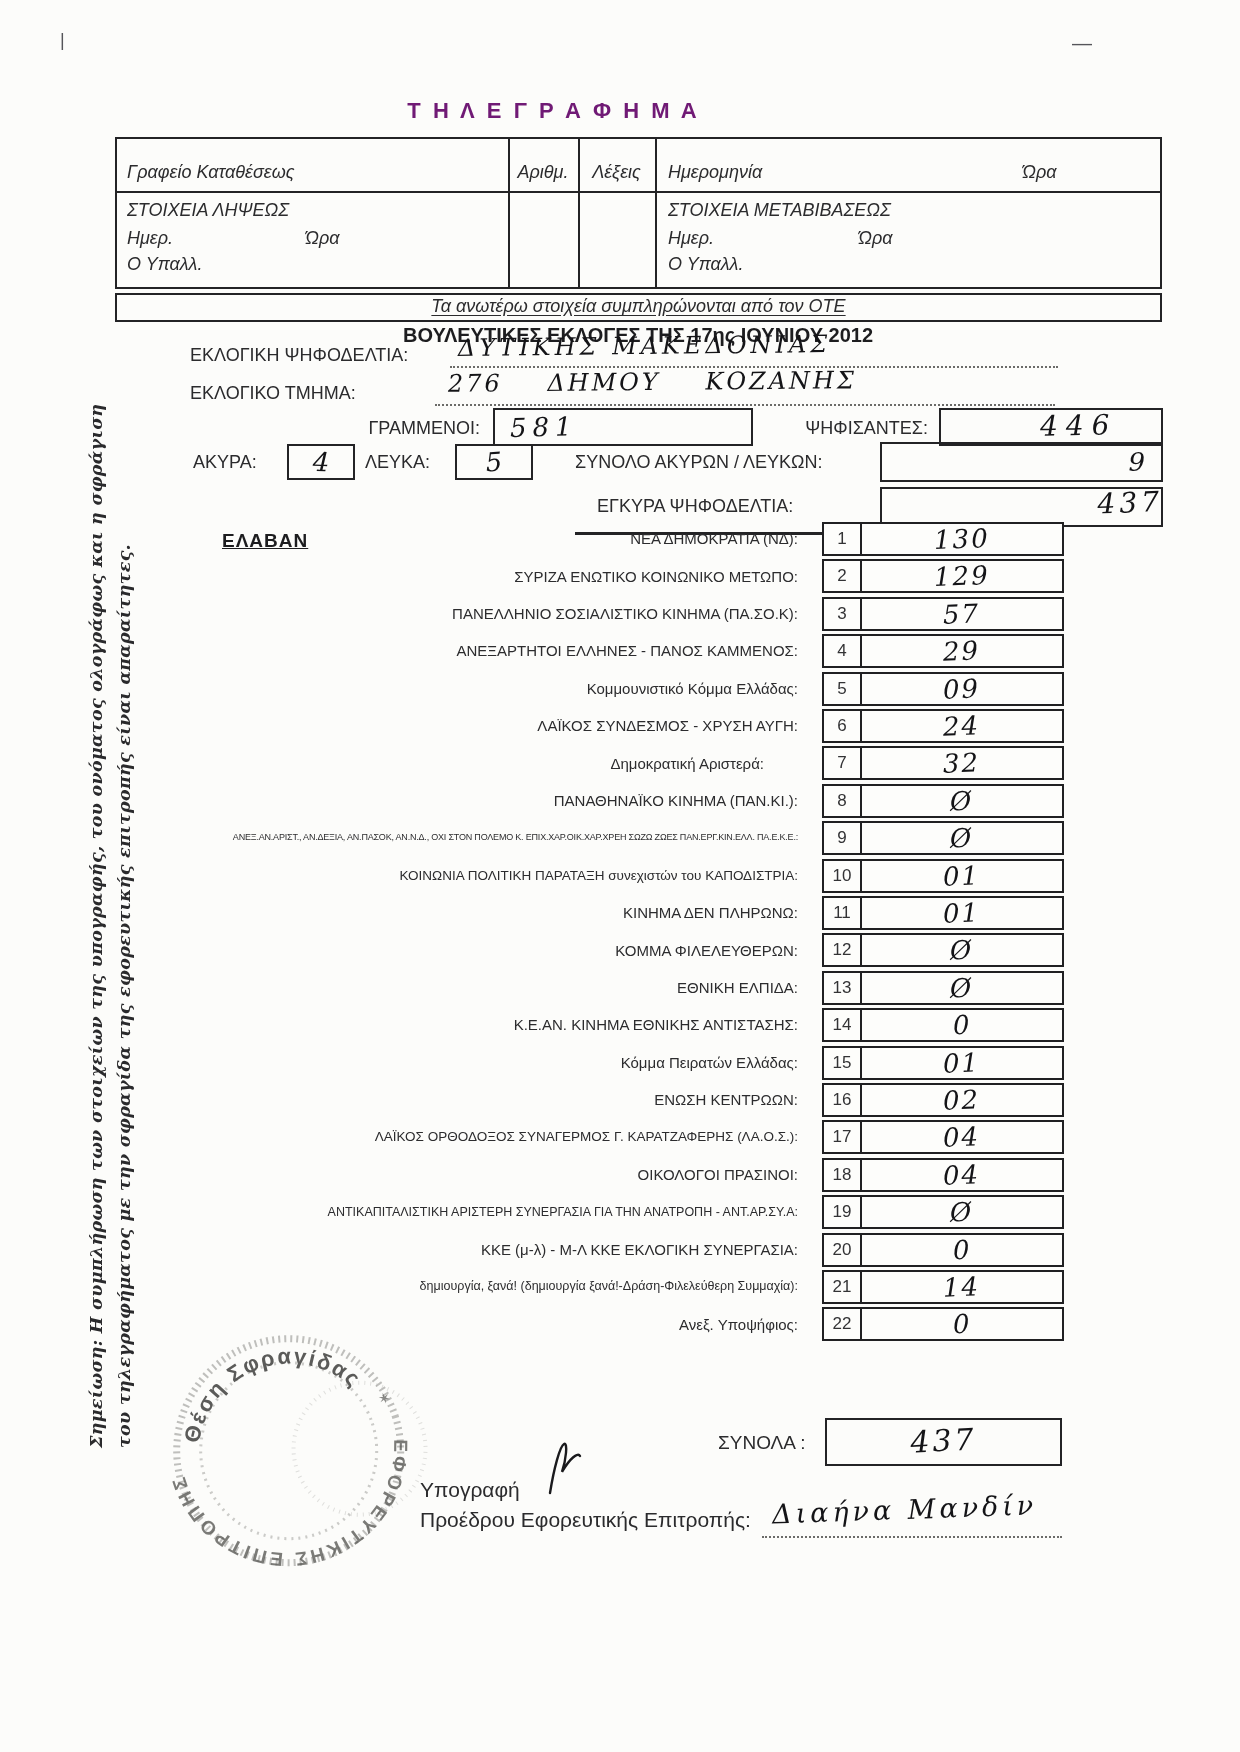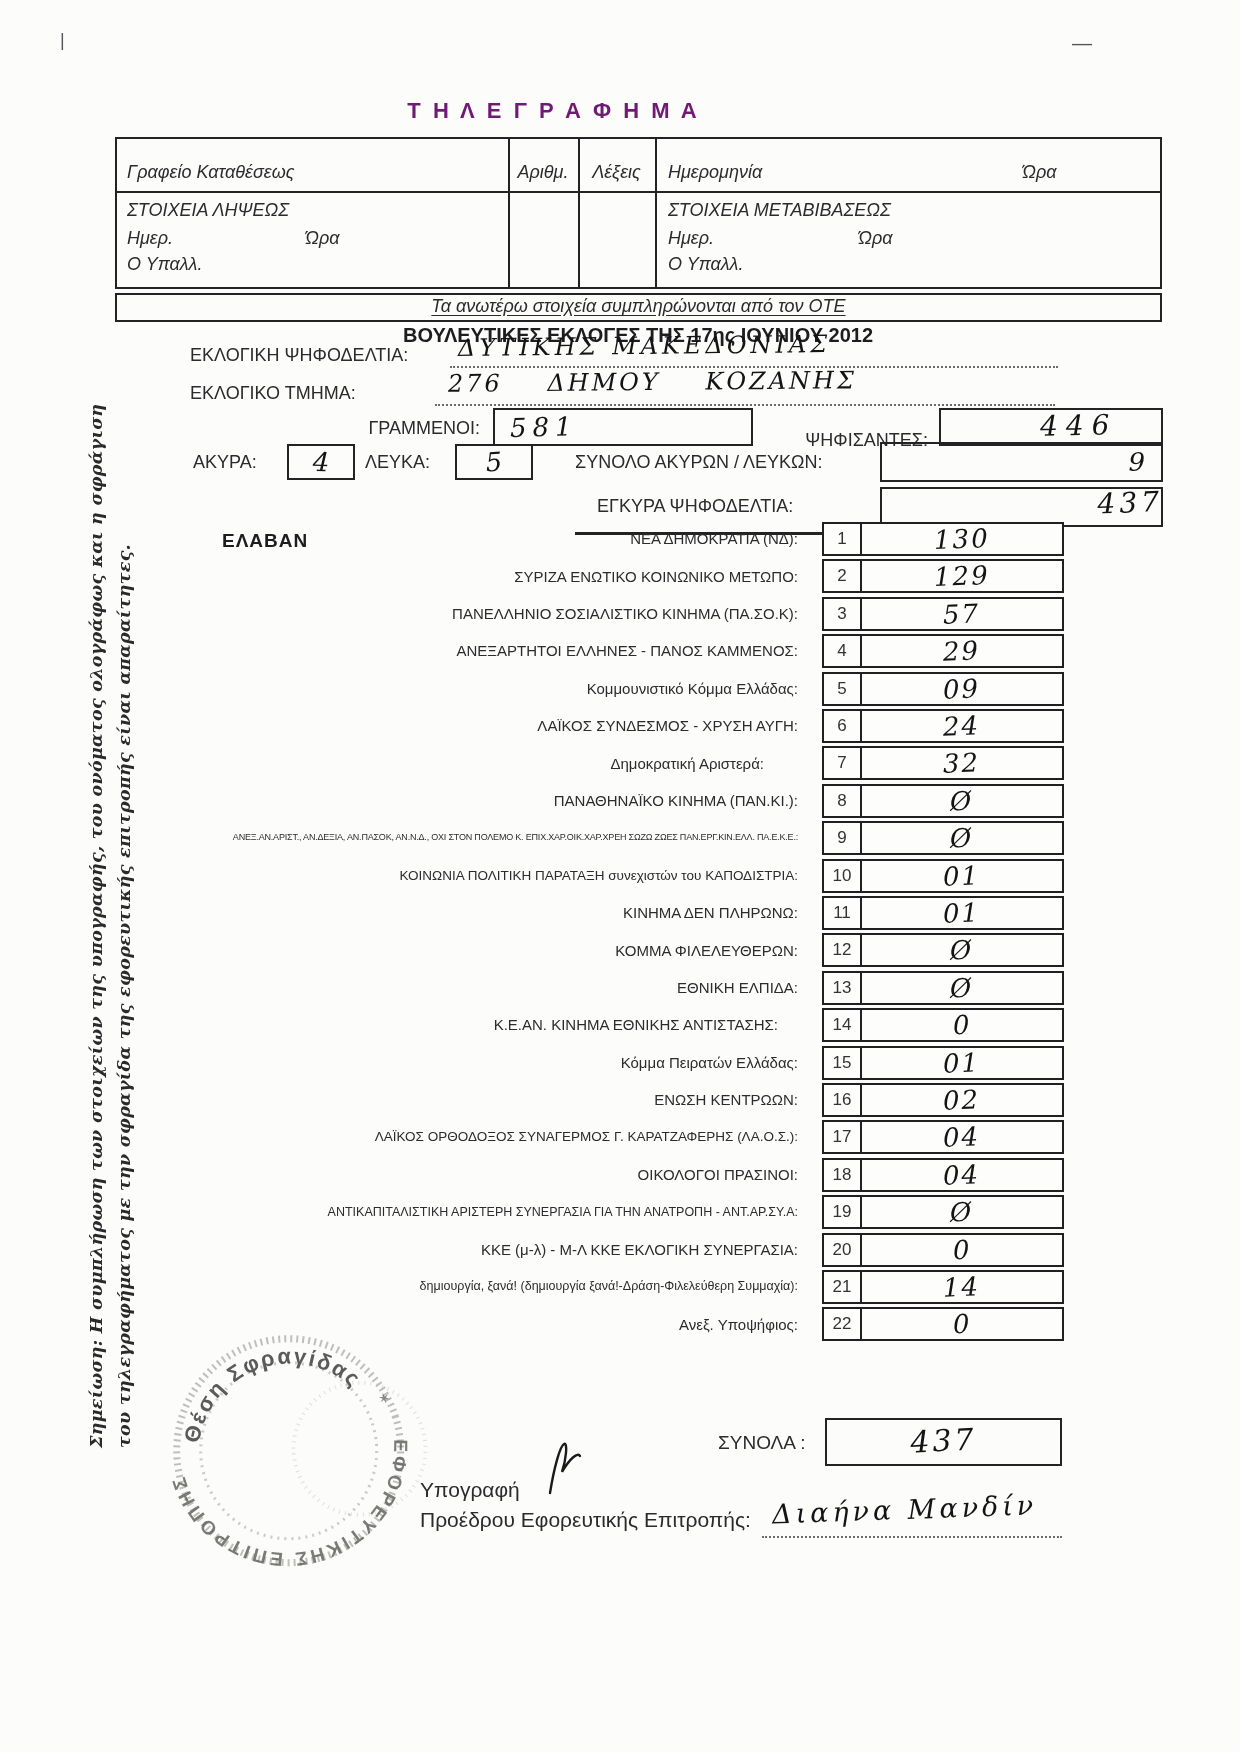--- a/index.html
+++ b/index.html
@@ -80,42 +80,42 @@
   <div class="abs hand" style="left:458px;top:332px;font-size:24px;letter-spacing:4px;transform:rotate(-0.6deg);">ΔΥΤΙΚΗΣ ΜΑΚΕΔΟΝΙΑΣ</div>
 
   <div class="abs flabel" style="left:190px;top:383px;">ΕΚΛΟΓΙΚΟ ΤΜΗΜΑ:</div>
   <div class="dots" style="left:435px;top:378px;width:620px;height:26px;"></div>
   <div class="abs hand" style="left:448px;top:368px;font-size:24px;letter-spacing:3px;word-spacing:34px;transform:rotate(-0.5deg);">276 ΔΗΜΟΥ ΚΟΖΑΝΗΣ</div>
 
   <div class="abs flabel" style="left:240px;top:418px;width:240px;text-align:right;">ΓΡΑΜΜΕΝΟΙ:</div>
   <div class="boxed" style="left:493px;top:408px;width:260px;height:38px;"></div>
   <div class="fvalue hand" style="left:510px;top:408px;height:38px;font-size:26px;letter-spacing:6px;transform:rotate(-1.5deg);">581</div>
 
-  <div class="abs flabel" style="left:760px;top:418px;width:168px;text-align:right;margin-top:12px;">ΨΗΦΙΣΑΝΤΕΣ:</div>
+  <div class="abs flabel" style="left:760px;top:418px;width:168px;text-align:right;">ΨΗΦΙΣΑΝΤΕΣ:</div>
   <div class="boxed" style="left:939px;top:408px;width:224px;height:38px;"></div>
   <div class="fvalue hand" style="left:1040px;top:406px;height:38px;font-size:28px;letter-spacing:8px;transform:rotate(-1deg);">446</div>
 
   <div class="abs flabel" style="left:193px;top:452px;">ΑΚΥΡΑ:</div>
   <div class="boxed" style="left:287px;top:444px;width:68px;height:36px;"></div>
   <div class="fvalue hand" style="left:287px;top:444px;width:68px;height:36px;justify-content:center;font-size:26px;transform:rotate(2deg);">4</div>
 
   <div class="abs flabel" style="left:365px;top:452px;">ΛΕΥΚΑ:</div>
   <div class="boxed" style="left:455px;top:444px;width:78px;height:36px;"></div>
   <div class="fvalue hand" style="left:455px;top:444px;width:78px;height:36px;justify-content:center;font-size:26px;transform:rotate(-4deg);">5</div>
 
   <div class="abs flabel" style="left:575px;top:452px;">ΣΥΝΟΛΟ ΑΚΥΡΩΝ / ΛΕΥΚΩΝ:</div>
   <div class="boxed" style="left:880px;top:442px;width:283px;height:40px;"></div>
   <div class="fvalue hand" style="left:880px;top:442px;width:265px;height:40px;justify-content:flex-end;padding-right:78px;font-size:26px;">9</div>
 
   <div class="abs flabel" style="left:597px;top:496px;">ΕΓΚΥΡΑ ΨΗΦΟΔΕΛΤΙΑ:</div>
   <div class="boxed" style="left:880px;top:487px;width:283px;height:40px;"></div>
   <div class="fvalue hand" style="left:880px;top:485px;width:283px;height:40px;justify-content:flex-end;padding-right:60px;font-size:28px;letter-spacing:4px;transform:rotate(-2deg);">437</div>
   <div class="line" style="left:575px;top:532px;width:487px;height:3px;"></div>
 
-  <div class="abs b" style="left:222px;top:530px;font-size:19px;letter-spacing:1px;color:#1d1d1f;">ΕΛΑΒΑΝ</div>
+  <div class="abs b" style="left:222px;top:530px;font-size:19px;letter-spacing:1px;color:#1d1d1f;text-decoration:underline;">ΕΛΑΒΑΝ</div>
 
   <div>
 
       <div class="prow" style="top: 522px;">
         <div class="plabel">ΝΕΑ ΔΗΜΟΚΡΑΤΙΑ (ΝΔ):</div>
         <div class="pcells">
           <div class="pnum">1</div>
           <div class="pval">
             <span class="pvotes">130</span>
           </div>
@@ -235,21 +235,21 @@
       <div class="prow" style="top: 970.8px;">
         <div class="plabel">ΕΘΝΙΚΗ ΕΛΠΙΔΑ:</div>
         <div class="pcells">
           <div class="pnum">13</div>
           <div class="pval">
             <span class="pvotes">Ø</span>
           </div>
         </div>
       </div>
 
-      <div class="prow" style="top: 1008.2px; gap: 20px;">
+      <div class="prow" style="top: 1008.2px;">
         <div class="plabel">Κ.Ε.ΑΝ. ΚΙΝΗΜΑ ΕΘΝΙΚΗΣ ΑΝΤΙΣΤΑΣΗΣ:</div>
         <div class="pcells">
           <div class="pnum">14</div>
           <div class="pval">
             <span class="pvotes">0</span>
           </div>
         </div>
       </div>
 
       <div class="prow" style="top: 1045.6px;">

